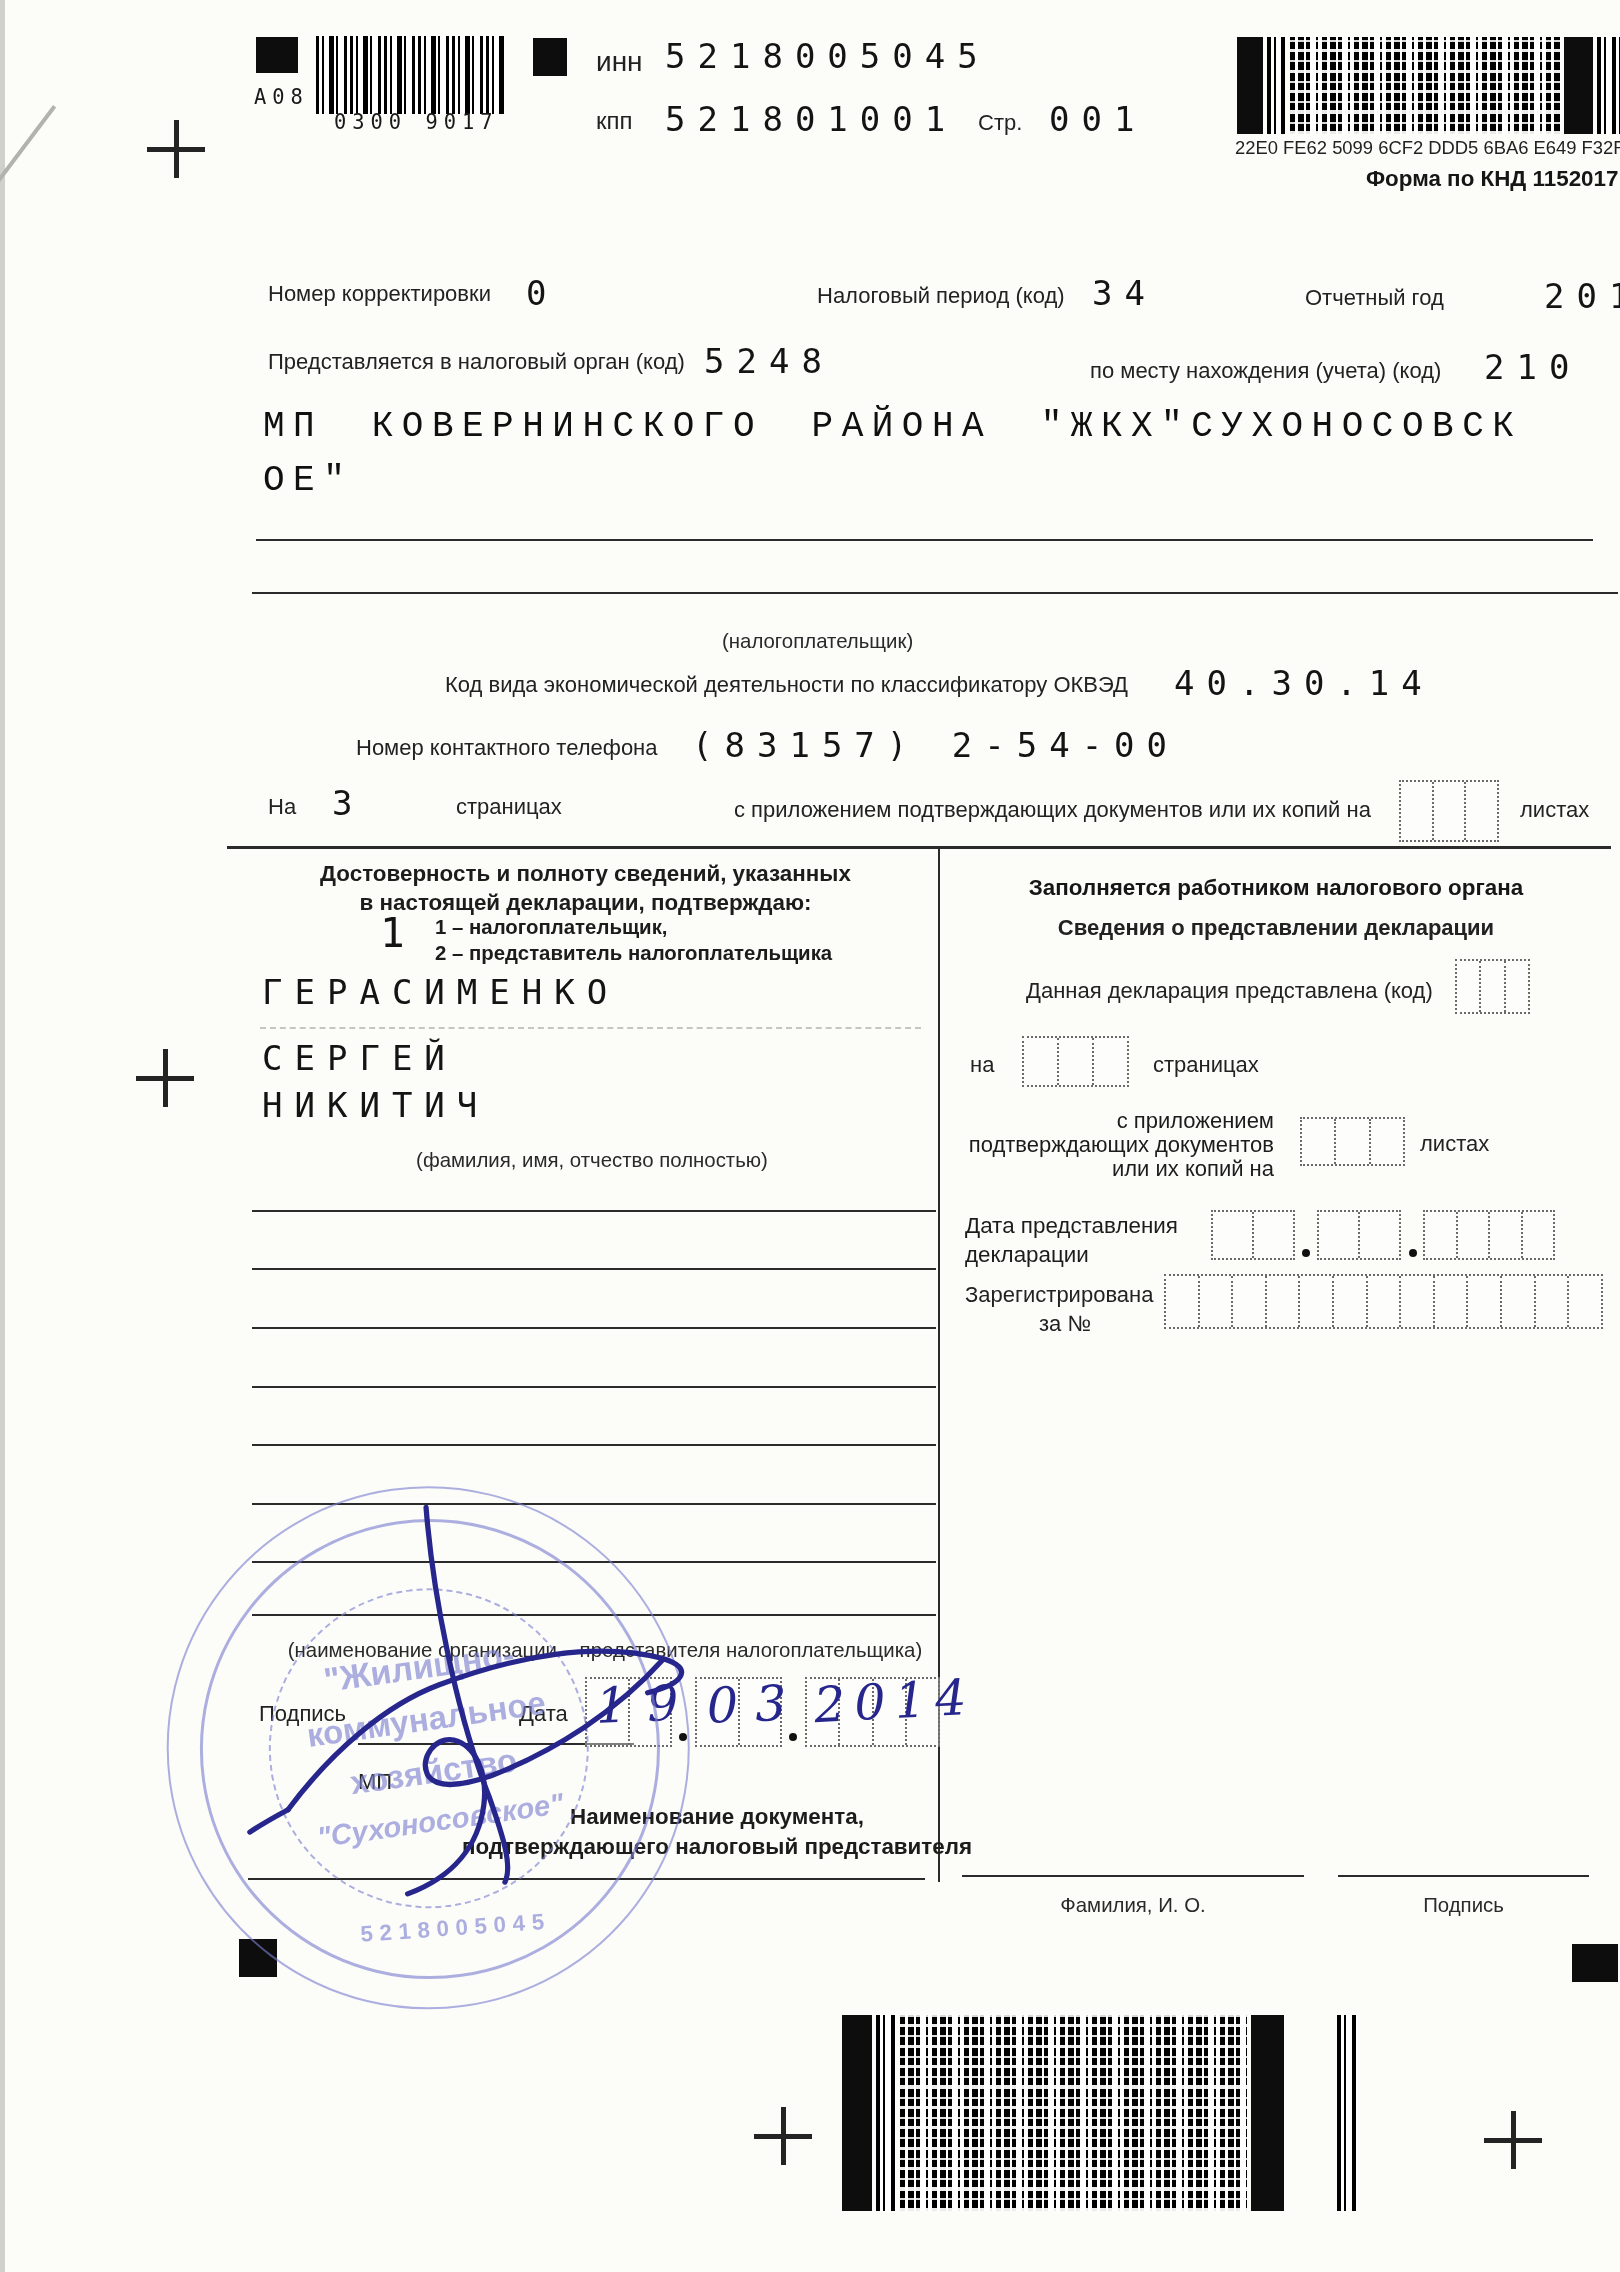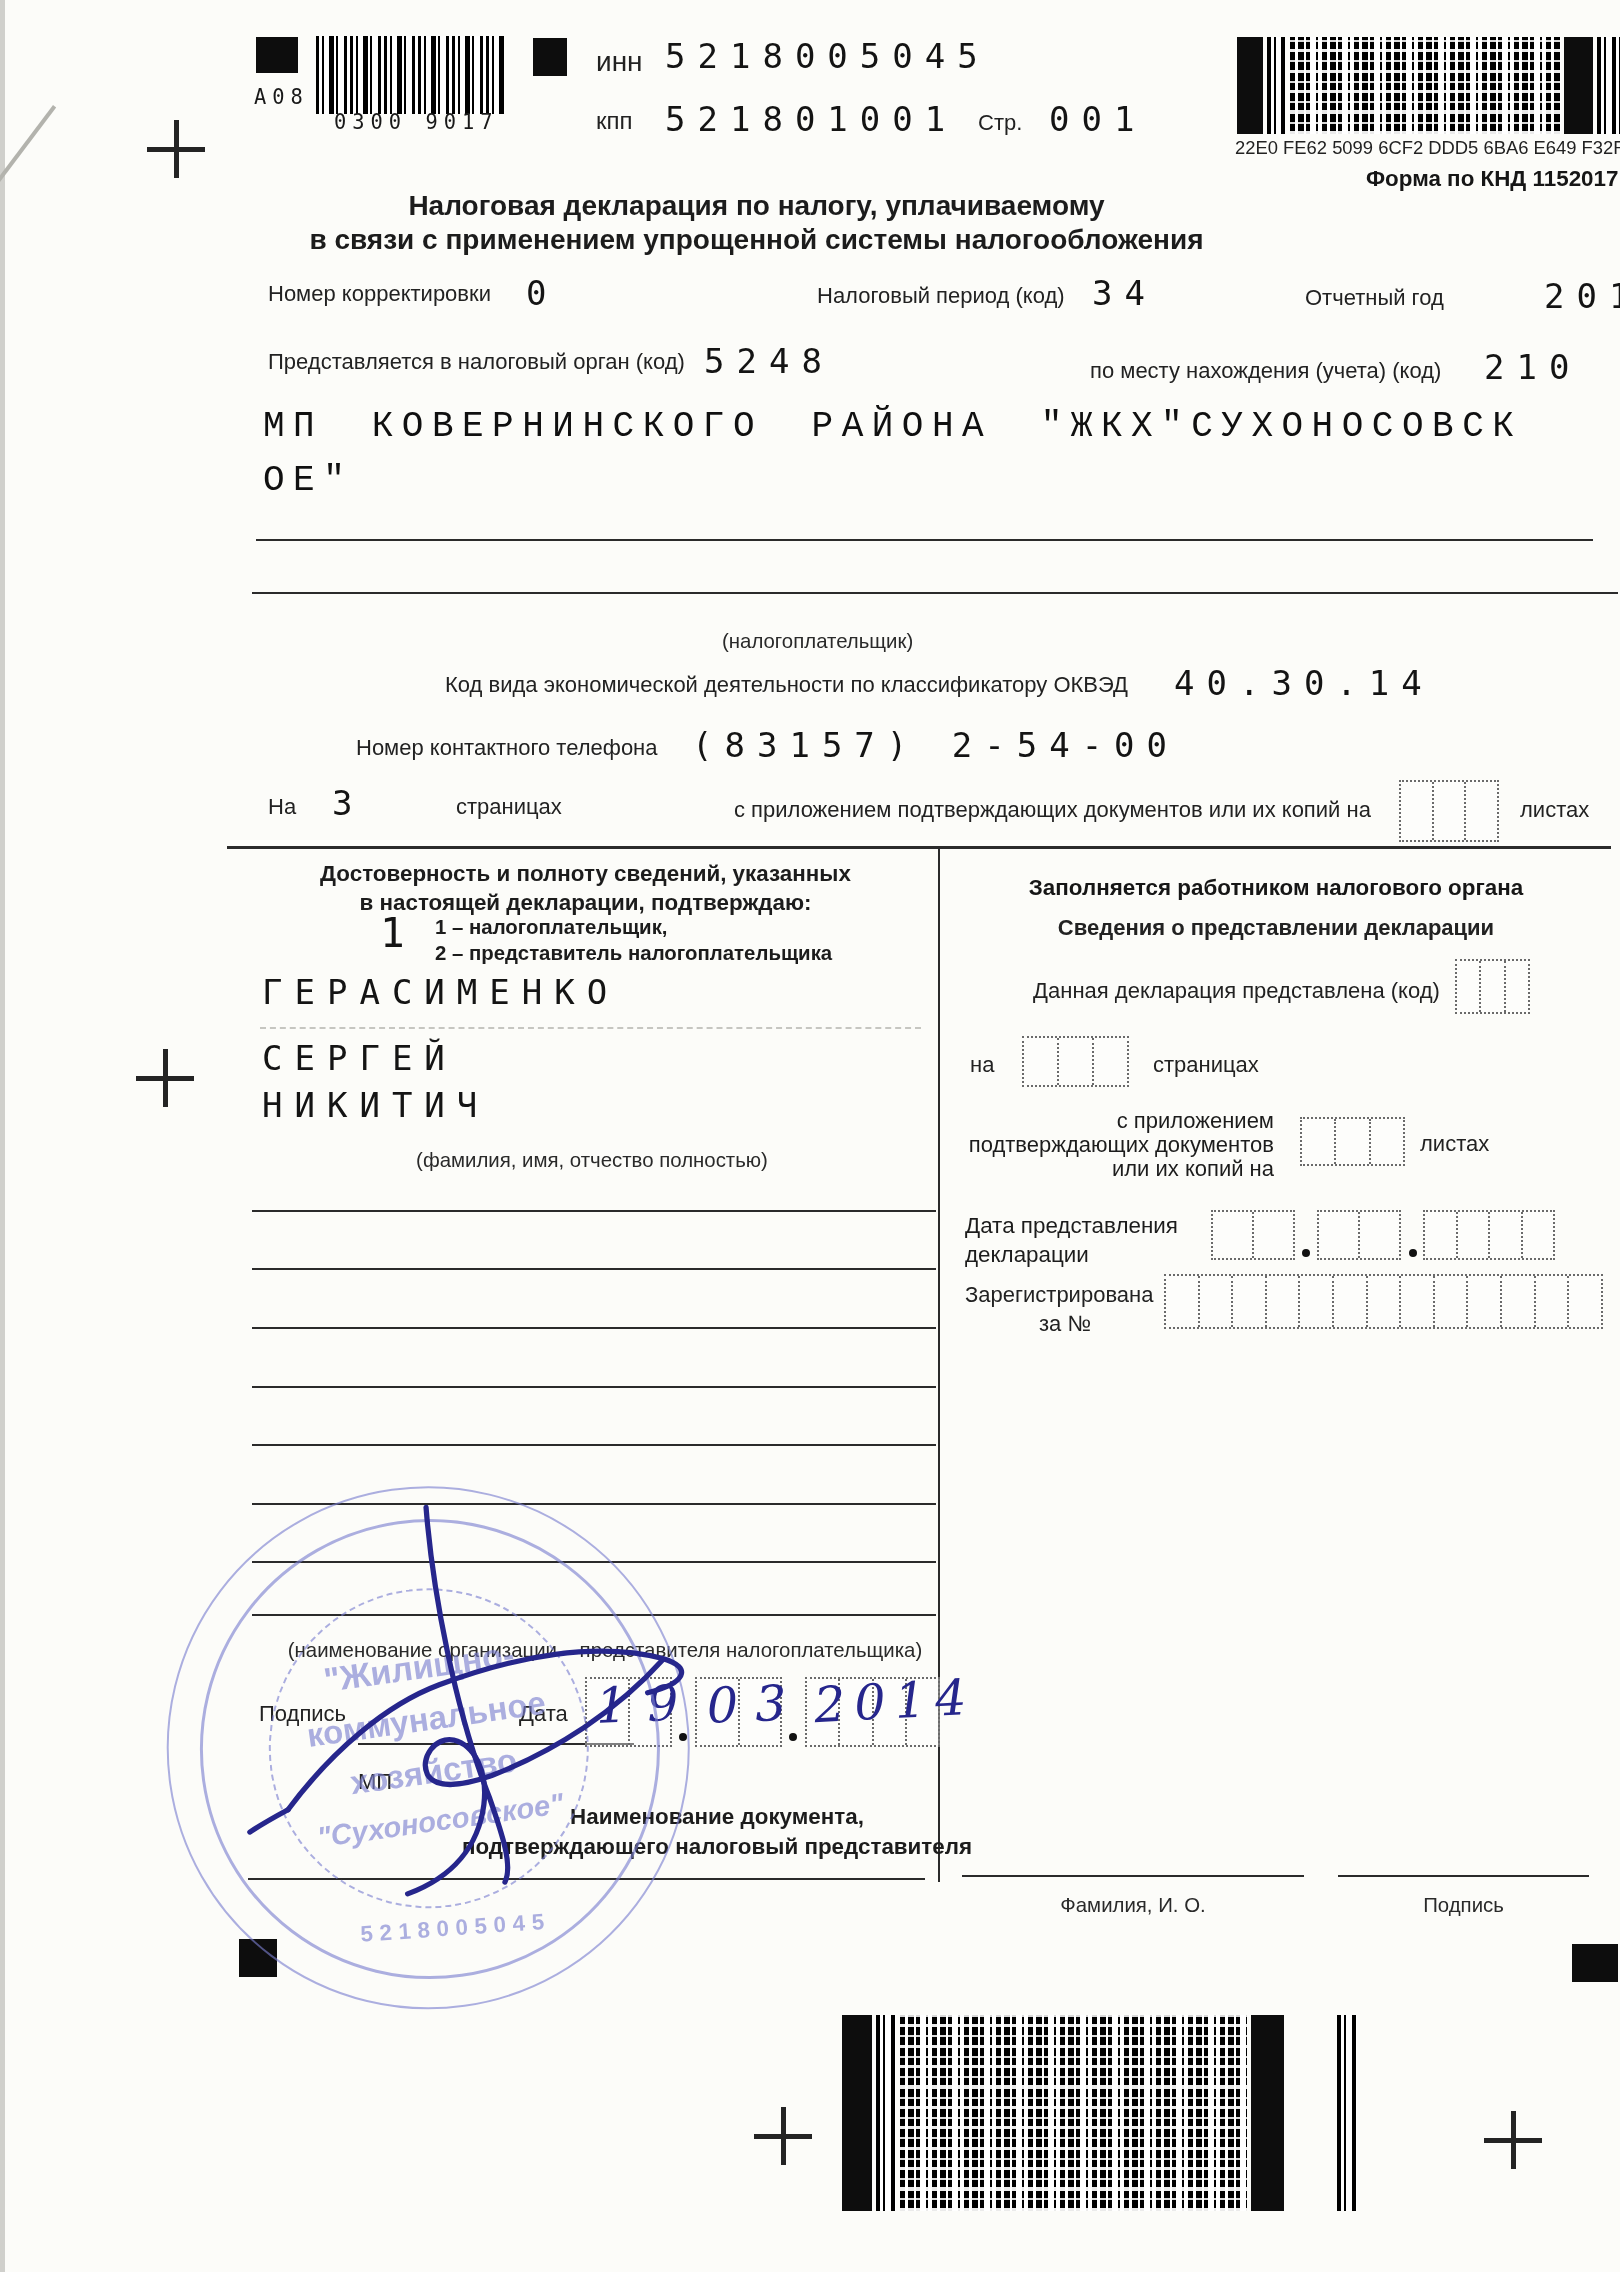--- a/index.html
+++ b/index.html
@@ -63,24 +63,20 @@
   <div class="abs" style="left:1237px;top:37px;width:383px;height:97px;">
     <div class="abs sq" style="left:0;top:0;width:26px;height:97px;"></div>
     <div class="abs bcbars" style="left:30px;top:0;width:18.4px;height:97px;"></div>
     <div class="abs bcmx" style="left:53px;top:0;width:271px;height:97px;"></div>
     <div class="abs sq" style="left:327px;top:0;width:29px;height:97px;"></div>
     <div class="abs bcbars" style="left:360px;top:0;width:23px;height:97px;"></div>
   </div>
   <div class="abs" style="left:1235px;top:137px;font-size:18.4px;white-space:nowrap;color:#222;">22E0 FE62 5099 6CF2 DDD5 6BA6 E649 F32F</div>
   <div class="abs lab-b" style="left:1366px;top:166px;">Форма по КНД 1152017</div>
 
-  <div class="abs" style="left:237px;top:189px;width:1039px;text-align:center;font-weight:bold;font-size:28px;line-height:34px;">
-    <div>Налоговая декларация по налогу, уплачиваемому</div>
-    <div>в связи с применением упрощенной системы налогообложения</div>
-  </div>
 
   <div class="abs lab" style="left:268px;top:281px;">Номер корректировки</div>
   <div class="abs ocr" style="left:526px;top:273px;">0</div>
   <div class="abs lab" style="left:817px;top:283px;">Налоговый период (код)</div>
   <div class="abs ocr" style="left:1092px;top:273px;">34</div>
   <div class="abs lab" style="left:1305px;top:285px;">Отчетный год</div>
   <div class="abs ocr" style="left:1544px;top:276px;">2013</div>
 
   <div class="abs lab" style="left:268px;top:349px;">Представляется в налоговый орган (код)</div>
   <div class="abs ocr" style="left:704px;top:341px;">5248</div>
@@ -164,21 +160,21 @@
   <div class="abs lab" style="left:358px;top:1769px;">МП</div>
   <div class="abs" style="left:421px;top:1802px;width:592px;text-align:center;font-weight:bold;font-size:22.4px;line-height:30px;">
     <div>Наименование документа,</div>
     <div>подтверждающего налоговый представителя</div>
   </div>
   <div class="abs hline" style="left:248px;top:1878px;width:677px;"></div>
 
   <div class="abs lab-b" style="left:947px;top:875px;width:658px;text-align:center;">Заполняется работником налогового органа</div>
   <div class="abs lab" style="left:947px;top:915px;width:658px;text-align:center;font-weight:bold;font-size:22px;">Сведения о представлении декларации</div>
 
-  <div class="abs lab" style="left:1026px;top:978px;width:421px;text-align:center;">Данная декларация представлена (код)</div>
+  <div class="abs lab" style="left:1026px;top:978px;width:421px;text-align:left;">Данная декларация представлена (код)</div>
   <div class="abs dbox" style="left:1455px;top:959px;width:75px;height:55px;">
     <div class="cell"></div>
       <div class="cell"></div>
       <div class="cell"></div>
   </div>
 
   <div class="abs lab" style="left:970px;top:1052px;">на</div>
   <div class="abs dbox" style="left:1022px;top:1036px;width:107px;height:51px;">
     <div class="cell"></div>
       <div class="cell"></div>

